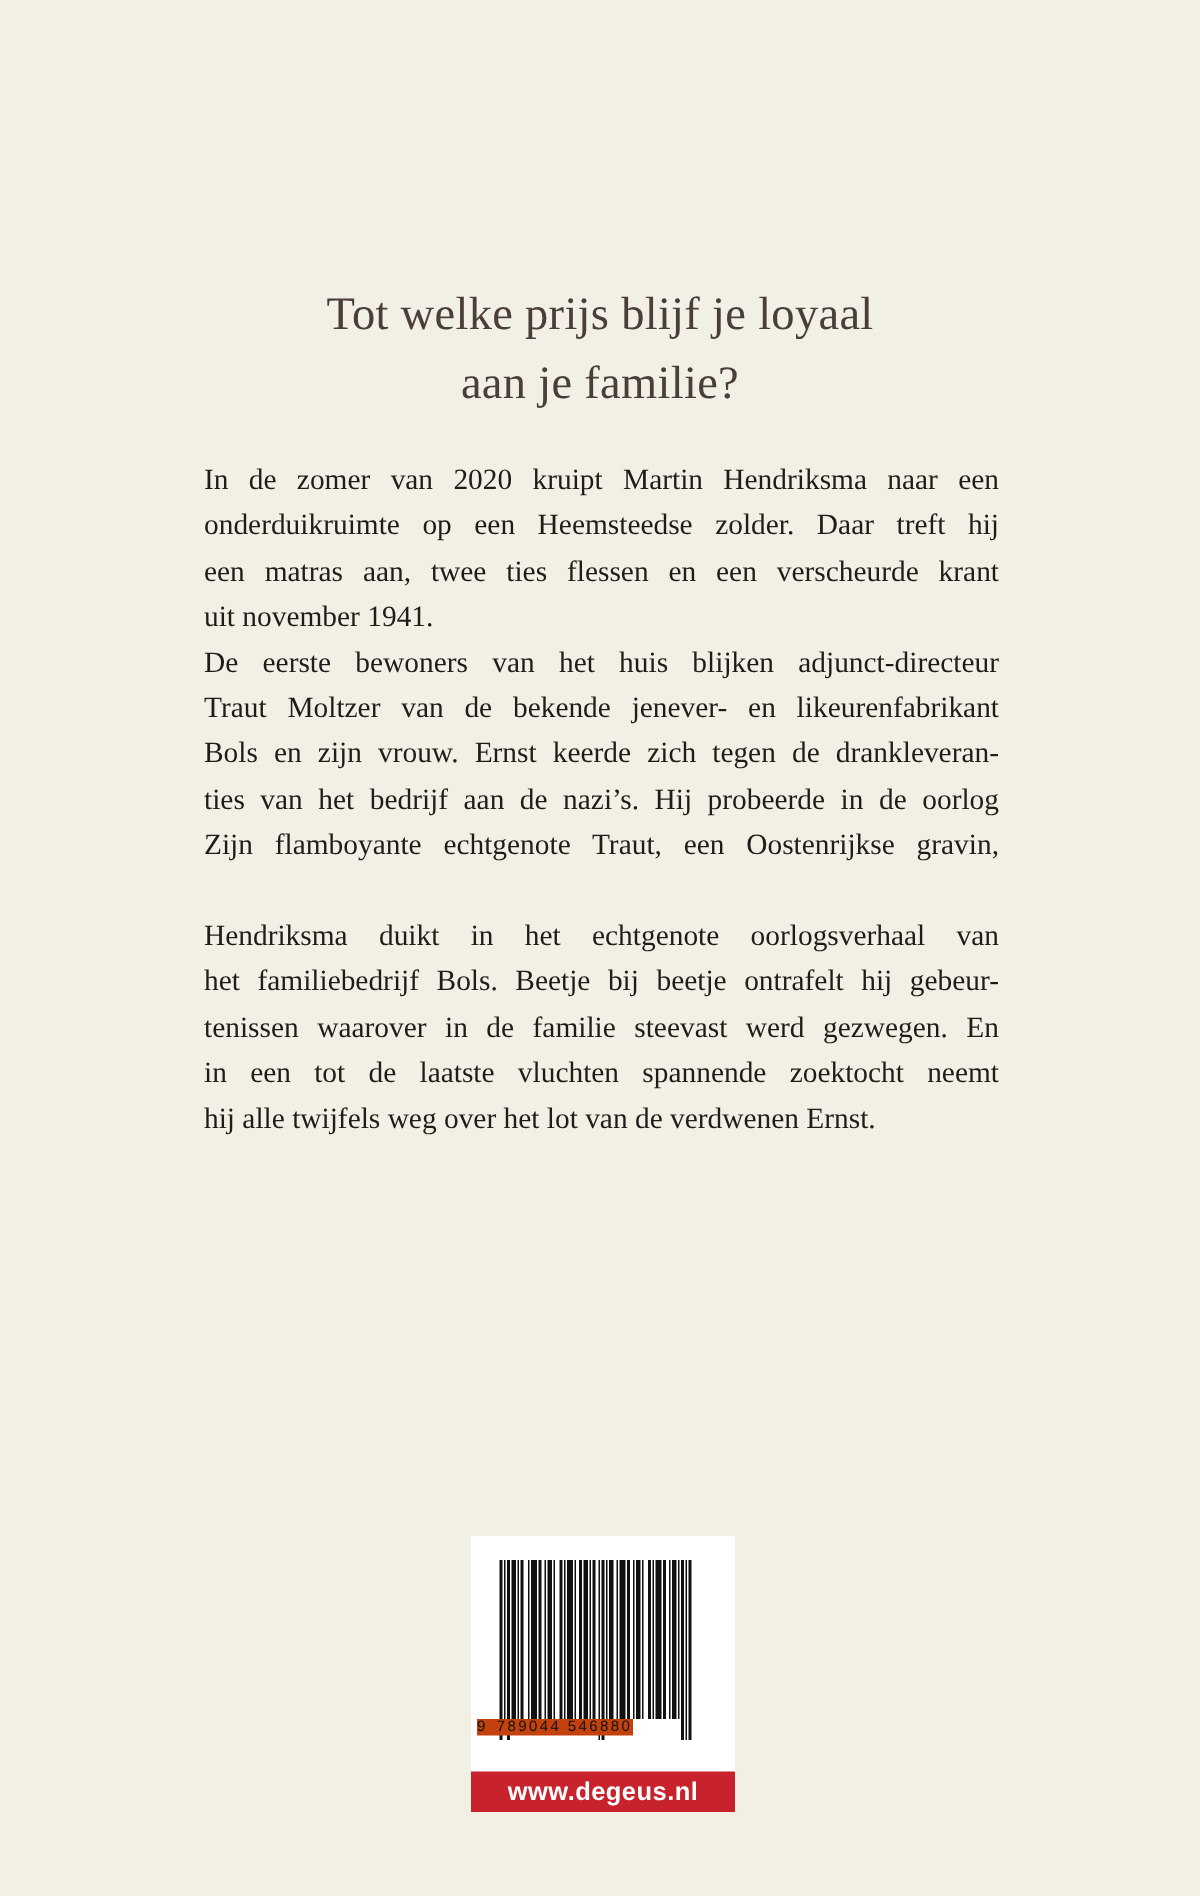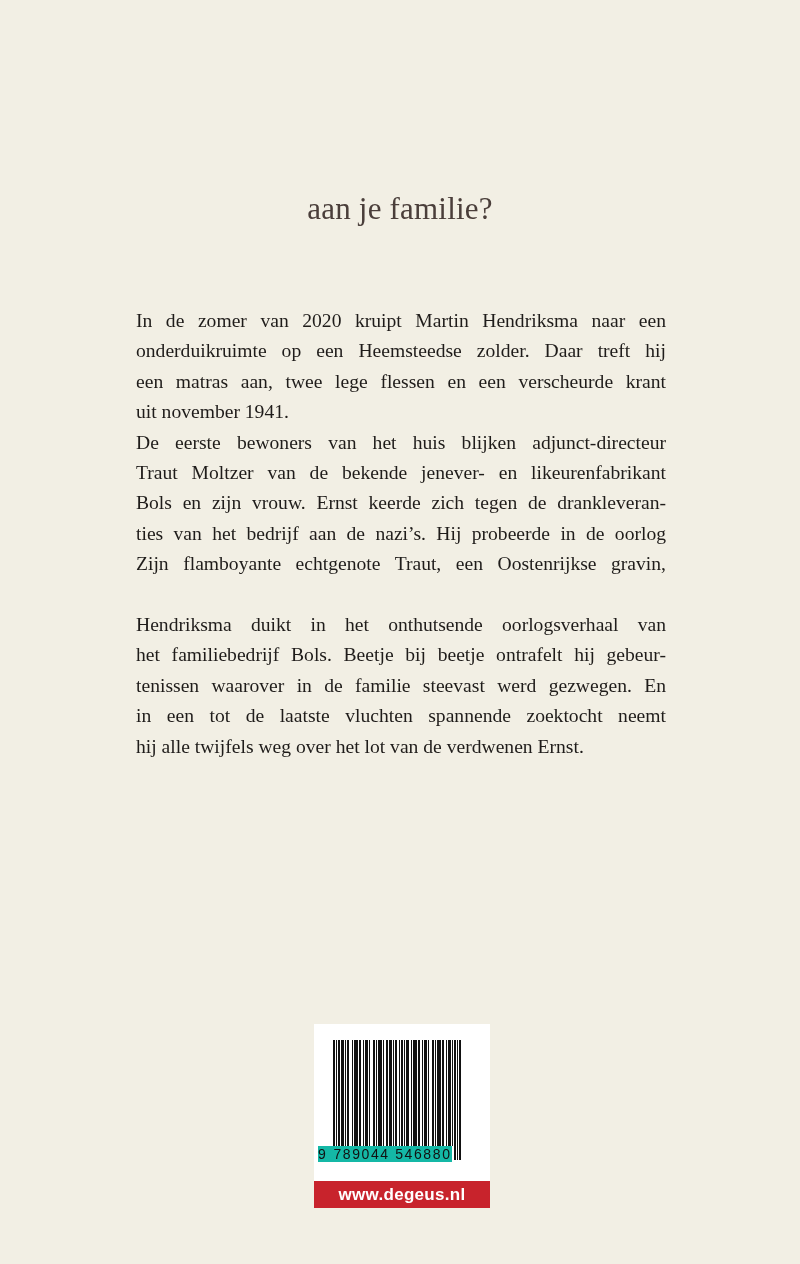--- a/index.html
+++ b/index.html
@@ -44,62 +44,63 @@
     left: 19px; top: 16px;
     width: 148px; height: 120px;
     display: flex; align-items: flex-start;
   }
   .bars span { display: block; background: #111; height: 106px; margin-right: 1px; }
   .bars span.g { height: 120px; }
   .isbn-digits {
     position: absolute;
     left: 4px; top: 122px;
     font-family: "Liberation Sans", "DejaVu Sans", sans-serif;
-    font-size: 14px;
+    font-size: 10px;
     color: #111;
     letter-spacing: 1.6px;
-    background: #14b8a6;
+    background: #c2410c;
   }
   .isbn-digits .first { margin-right: 6px; }
   .url-bar {
     position: absolute;
     left: 314px; top: 1181px;
     width: 176px; height: 27px;
     background: #c8232c;
     color: #ffffff;
     font-family: "Liberation Sans", "DejaVu Sans", sans-serif;
     font-weight: bold;
     font-size: 17px;
     line-height: 27px;
     text-align: center;
     letter-spacing: 0.3px;
   }
 </style>
 </head>
 <body>
 
 <div class="tagline">
+  <span class="line">Tot welke prijs blijf je loyaal</span>
   <span class="line">aan je familie?</span>
 </div>
 
 <div class="blurb">
   <div>
     <span class="line">In de zomer van 2020 kruipt Martin Hendriksma naar een</span>
     <span class="line">onderduikruimte op een Heemsteedse zolder. Daar treft hij</span>
-    <span class="line">een matras aan, twee lege flessen en een verscheurde krant</span>
+    <span class="line">een matras aan, twee ties flessen en een verscheurde krant</span>
     <span class="line last">uit november 1941.</span>
     <span class="line">De eerste bewoners van het huis blijken adjunct-directeur</span>
     <span class="line">Traut Moltzer van de bekende jenever- en likeurenfabrikant</span>
     <span class="line">Bols en zijn vrouw. Ernst keerde zich tegen de drankleveran-</span>
     <span class="line">ties van het bedrijf aan de nazi’s. Hij probeerde in de oorlog</span>
     <span class="line">Zijn flamboyante echtgenote Traut, een Oostenrijkse gravin,</span>
   </div>
   <div class="gap"></div>
   <div>
-    <span class="line">Hendriksma duikt in het onthutsende oorlogsverhaal van</span>
+    <span class="line">Hendriksma duikt in het echtgenote oorlogsverhaal van</span>
     <span class="line">het familiebedrijf Bols. Beetje bij beetje ontrafelt hij gebeur-</span>
     <span class="line">tenissen waarover in de familie steevast werd gezwegen. En</span>
     <span class="line">in een tot de laatste vluchten spannende zoektocht neemt</span>
     <span class="line last">hij alle twijfels weg over het lot van de verdwenen Ernst.</span>
   </div>
 </div>
 
 <div class="barcode-box">
   <div class="bars">
     <span class="g" style="width:2px"></span>

